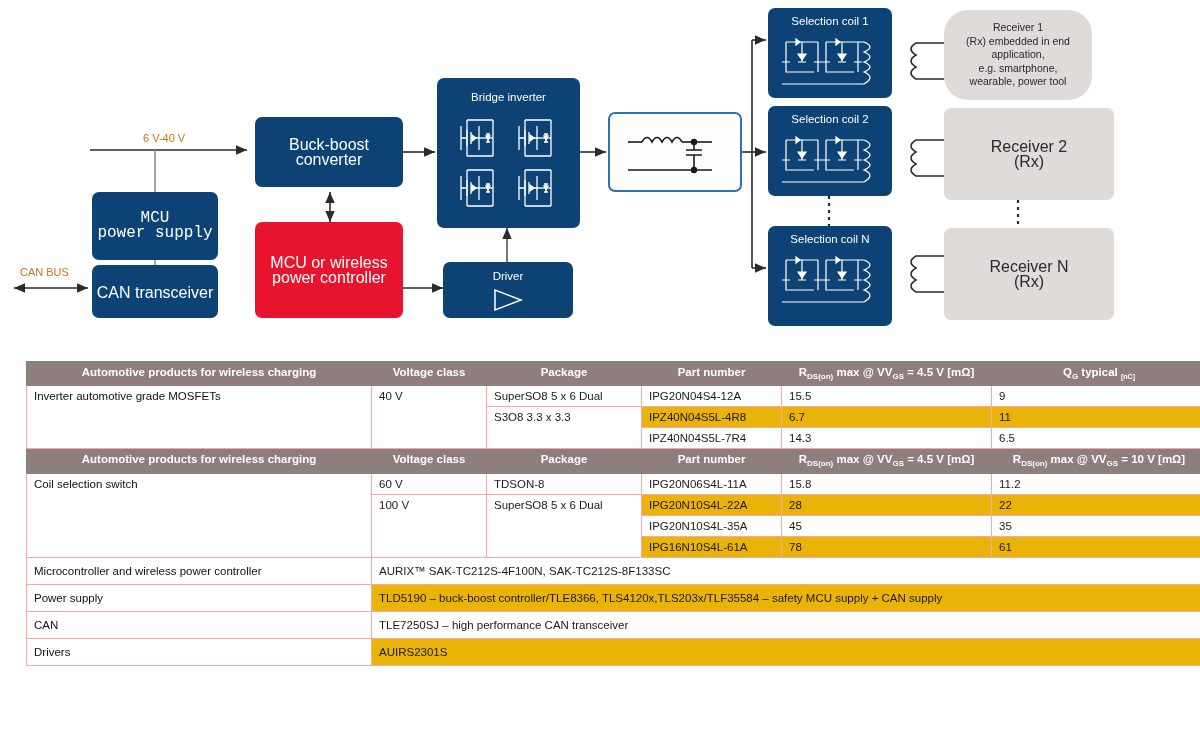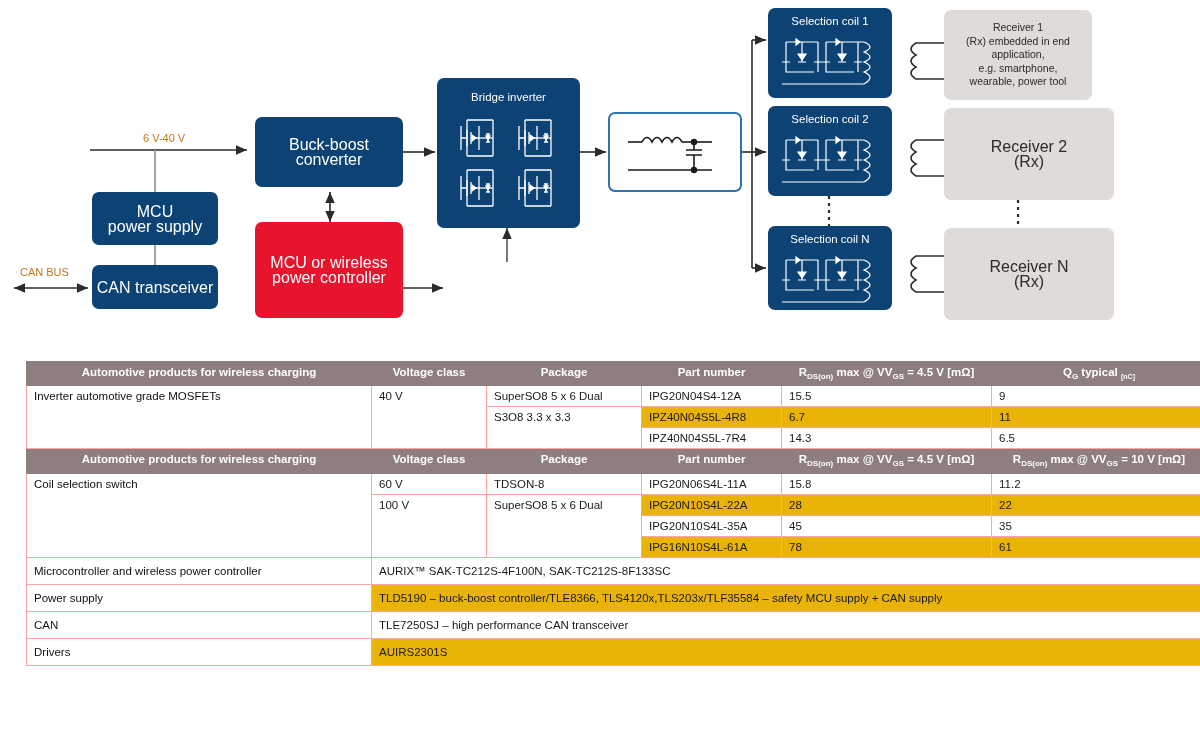--- a/index.html
+++ b/index.html
@@ -102,28 +102,28 @@
     <g stroke="#2b2b2b" stroke-width="1.6" fill="none">
       <path d="M944,43 L916,43 Q906,49 916,55 Q906,61 916,67 Q906,73 916,79 L944,79"></path>
       <path d="M944,140 L916,140 Q906,146 916,152 Q906,158 916,164 Q906,170 916,176 L944,176"></path>
       <path d="M944,256 L916,256 Q906,262 916,268 Q906,274 916,280 Q906,286 916,292 L944,292"></path>
     </g>
   </svg>
 
   <div class="netlbl" style="left:143px;top:132px;">6 V-40 V</div>
   <div class="netlbl" style="left:20px;top:266px;">CAN BUS</div>
 
-  <div class="blk blue" style="left:92px;top:192px;width:126px;height:53px;">
+  <div class="blk blue" style="left:92px;top:192px;width:126px;height:68px;font-family:Liberation Mono, monospace;">
     <div class="center-lbl">
       <span>MCU</span><br>
       <span>power supply</span>
     </div>
   </div>
 
-  <div class="blk blue" style="left:92px;top:265px;width:126px;height:44px;">
+  <div class="blk blue" style="left:92px;top:265px;width:126px;height:53px;">
     <div class="center-lbl">CAN transceiver</div>
   </div>
 
   <div class="blk blue" style="left:255px;top:117px;width:148px;height:70px;">
     <div class="center-lbl">Buck-boost converter</div>
   </div>
 
   <div class="blk red" style="left:255px;top:222px;width:148px;height:96px;">
     <div class="center-lbl">
       <span>MCU or wireless</span><br>
@@ -177,20 +177,26 @@
           <path d="M22,10 L22,34"></path>
           <path d="M22,22 L36,22"></path>
           <path d="M15,19 L19,22 L15,25 z" fill="#fff"></path>
           <path d="M29,18 L33,18 M31,18 L31,26 M29,26 L33,26"></path>
           <path d="M29,20 L33,20 L31,24 z" fill="#fff"></path>
         </g>
       </g>
     </svg>
   </div>
 
+  <div class="blk blue" style="left:443px;top:262px;width:130px;height:56px;">
+    <div class="lbl" style="top:7px;">Driver</div>
+    <svg class="glyph" style="left:48px;top:25px;" width="34" height="26" viewBox="0 0 34 26">
+      <path d="M4,3 L4,23 L30,13 z" fill="none" stroke="#ffffff" stroke-width="1.5"></path>
+    </svg>
+  </div>
 
   <div class="blk white" style="left:608px;top:112px;width:134px;height:80px;">
     <svg class="glyph" style="left:14px;top:14px;" width="106" height="52" viewBox="0 0 106 52">
       <g stroke="#1a1a1a" stroke-width="1.6" fill="none">
         <path d="M4,14 L18,14"></path>
         <path d="M18,14 q5,-9 10,0 q5,-9 10,0 q5,-9 10,0 q5,-9 10,0"></path>
         <path d="M58,14 L88,14"></path>
         <path d="M4,42 L88,42"></path>
         <path d="M70,14 L70,22 M62,22 L78,22 M62,27 L78,27 M70,27 L70,42"></path>
       </g>
@@ -234,42 +240,42 @@
         <path d="M80,10 L86,10 M80,52 L86,52"></path>
         <path d="M86,10 q12,5 0,10 q12,5 0,10 q12,5 0,10 q12,5 0,12"></path>
         <path d="M18,7 L22,10 L18,13 z" fill="#fff"></path>
         <path d="M58,7 L62,10 L58,13 z" fill="#fff"></path>
         <path d="M20,22 L28,22 L24,28 z" fill="#fff"></path>
         <path d="M60,22 L68,22 L64,28 z" fill="#fff"></path>
       </g>
     </svg>
   </div>
 
-  <div class="blk blue" style="left:768px;top:226px;width:124px;height:84px;">
+  <div class="blk blue" style="left:768px;top:226px;width:124px;height:100px;">
     <div class="lbl" style="top:6px;">Selection coil N</div>
     <svg class="glyph" style="left:10px;top:24px;" width="104" height="60" viewBox="0 0 104 60">
       <g stroke="#ffffff" stroke-width="1.2" fill="none">
         <path d="M8,10 L40,10 M48,10 L80,10"></path>
         <path d="M8,10 L8,18 M24,10 L24,18 M40,10 L40,18 M48,10 L48,18 M64,10 L64,18 M80,10 L80,18"></path>
         <path d="M8,18 L8,30 M4,30 L12,30 M24,18 L24,30 M20,30 L28,30
                  M40,18 L40,30 M36,30 L44,30 M48,18 L48,30 M44,30 L52,30
                  M64,18 L64,30 M60,30 L68,30 M80,18 L80,30 M76,30 L84,30"></path>
         <path d="M8,30 L8,40 L36,40 M40,30 L40,40 M48,30 L48,40 L76,40 M80,30 L80,40"></path>
         <path d="M4,52 L80,52"></path>
         <path d="M80,10 L86,10 M80,52 L86,52"></path>
         <path d="M86,10 q12,5 0,10 q12,5 0,10 q12,5 0,10 q12,5 0,12"></path>
         <path d="M18,7 L22,10 L18,13 z" fill="#fff"></path>
         <path d="M58,7 L62,10 L58,13 z" fill="#fff"></path>
         <path d="M20,22 L28,22 L24,28 z" fill="#fff"></path>
         <path d="M60,22 L68,22 L64,28 z" fill="#fff"></path>
       </g>
     </svg>
   </div>
 
-  <div class="blk grey" style="left:944px;top:10px;width:148px;height:90px;">
+  <div class="blk grey" style="left:944px;top:10px;width:148px;height:90px;border-radius:24px;">
     <div class="center-lbl" style="font-size:10.5px;line-height:13.5px;">
       <span>Receiver 1</span><br>
       <span>(Rx) embedded in end</span><br>
       <span>application,</span><br>
       <span>e.g. smartphone,</span><br>
       <span>wearable, power tool</span>
     </div>
   </div>
 
   <div class="blk grey" style="left:944px;top:108px;width:170px;height:92px;">

